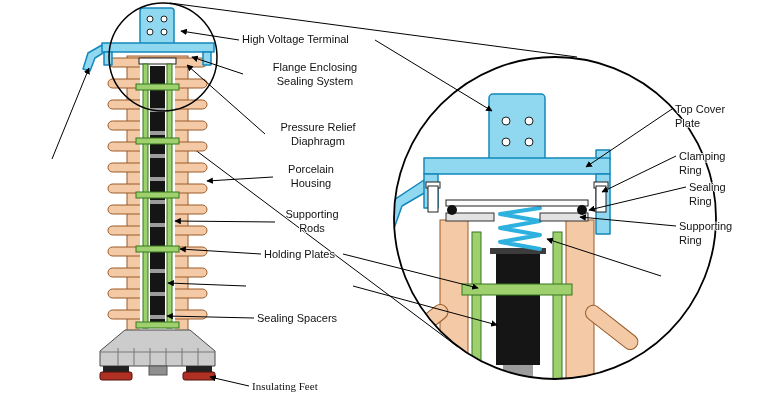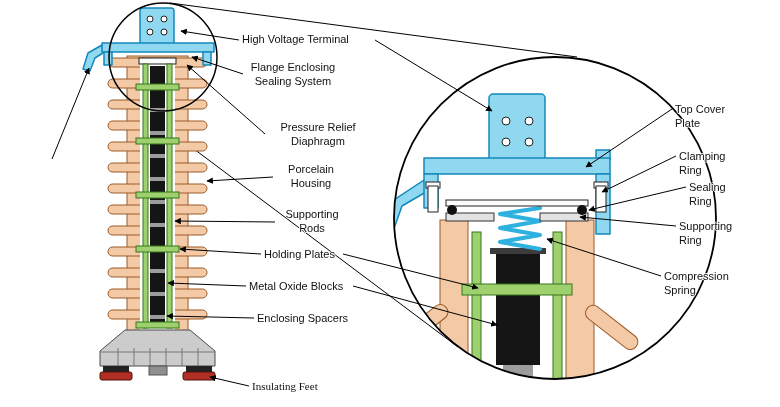--- a/index.html
+++ b/index.html
@@ -185,31 +185,29 @@
     <line class="leader" x1="52" y1="159" x2="89" y2="68"></line>
     <line class="leader" x1="672" y1="109" x2="586" y2="167"></line>
     <line class="leader" x1="676" y1="156" x2="602" y2="192"></line>
     <line class="leader" x1="686" y1="187" x2="589" y2="210"></line>
     <line class="leader" x1="676" y1="226" x2="580" y2="217"></line>
     <line class="leader" x1="661" y1="276" x2="547" y2="239"></line>
   </g>
 </svg>
 
 <div class="lbl" style="left:242px;top:33px;">High Voltage Terminal</div>
-<div class="lbl center" style="left:232px;top:61px;width:122px;">Flange Enclosing
+<div class="lbl center" style="left:254px;top:61px;width:122px;">Flange Enclosing
 Sealing System</div>
 <div class="lbl center" style="left:276px;top:163px;width:70px;">Porcelain
 Housing</div>
 <div class="lbl center" style="left:268px;top:121px;width:100px;">Pressure Relief
 Diaphragm</div>
 <div class="lbl center" style="left:278px;top:208px;width:68px;">Supporting
 Rods</div>
 <div class="lbl" style="left:264px;top:248px;">Holding Plates</div>
-<div class="lbl" style="left:249px;top:280px;">Metal Oxide Blocks</div>
-<div class="lbl" style="left:257px;top:312px;">Enclosing Spacers</div>
+<div class="lbl" style="left:257px;top:312px;">Sealing Spacers</div>
 <div class="lbl" style="left:252px;top:380px;font-family:Liberation Serif, serif;">Insulating Feet</div>
 <div class="lbl" style="left:675px;top:103px;">Top Cover Plate</div>
 <div class="lbl" style="left:679px;top:150px;">Clamping Ring</div>
 <div class="lbl" style="left:689px;top:181px;">Sealing Ring</div>
 <div class="lbl" style="left:679px;top:220px;">Supporting Ring</div>
-<div class="lbl" style="left:664px;top:270px;">Compression Spring</div>
 
 </div>
 
 </body></html>

